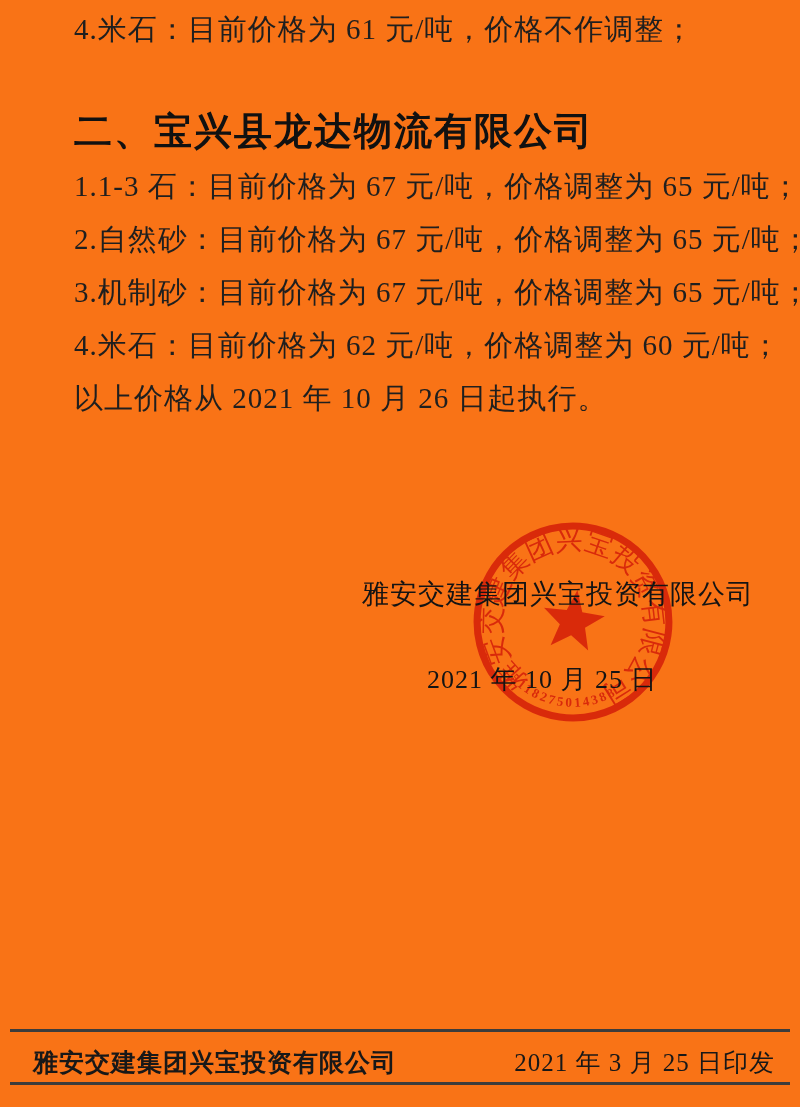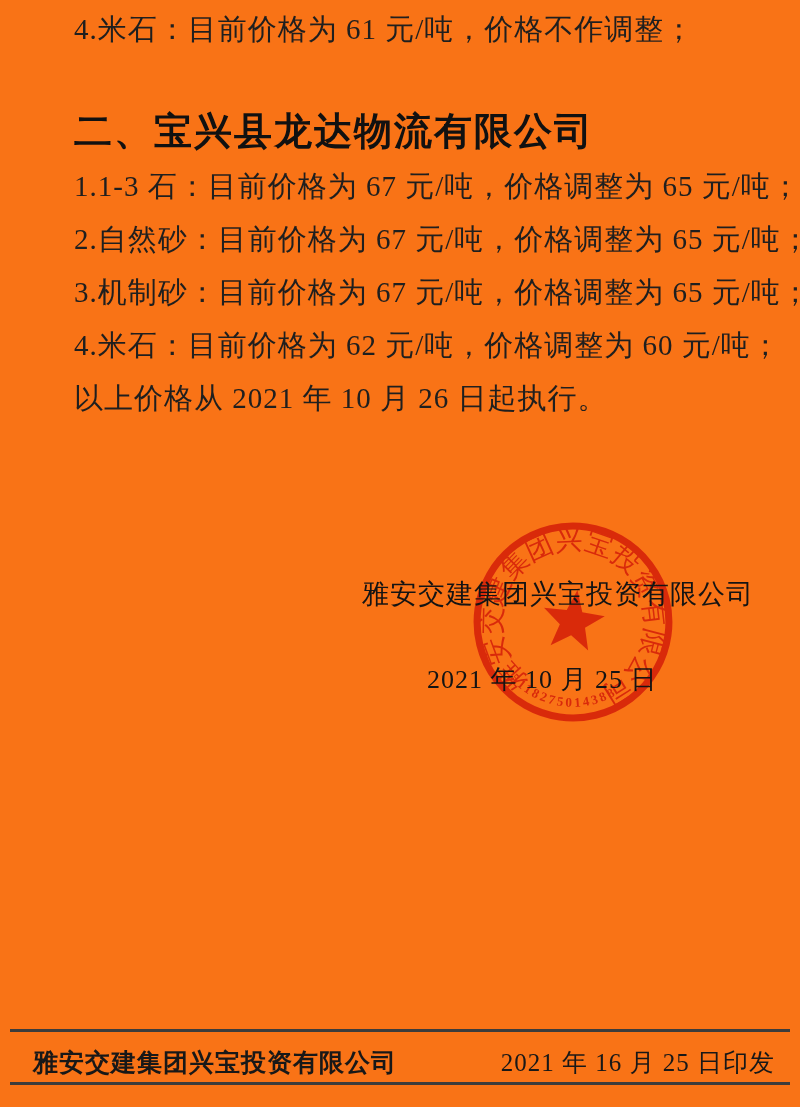--- a/index.html
+++ b/index.html
@@ -132,16 +132,16 @@
         <textPath href="#arcBottom" startOffset="50%">5118275014388</textPath>
       </text>
     </g>
   </svg>
 
   <div class="sig-company">雅安交建集团兴宝投资有限公司</div>
   <div class="sig-date">2021 年 10 月 25 日</div>
 
   <div class="footer-rule rule-top"></div>
   <div class="footer-issuer">雅安交建集团兴宝投资有限公司</div>
-  <div class="footer-date">2021 年 16 月 25 日印发</div>
+  <div class="footer-date">2021 年 3 月 25 日印发</div>
   <div class="footer-rule rule-bottom"></div>
 
 </div>
 
 </body></html>

